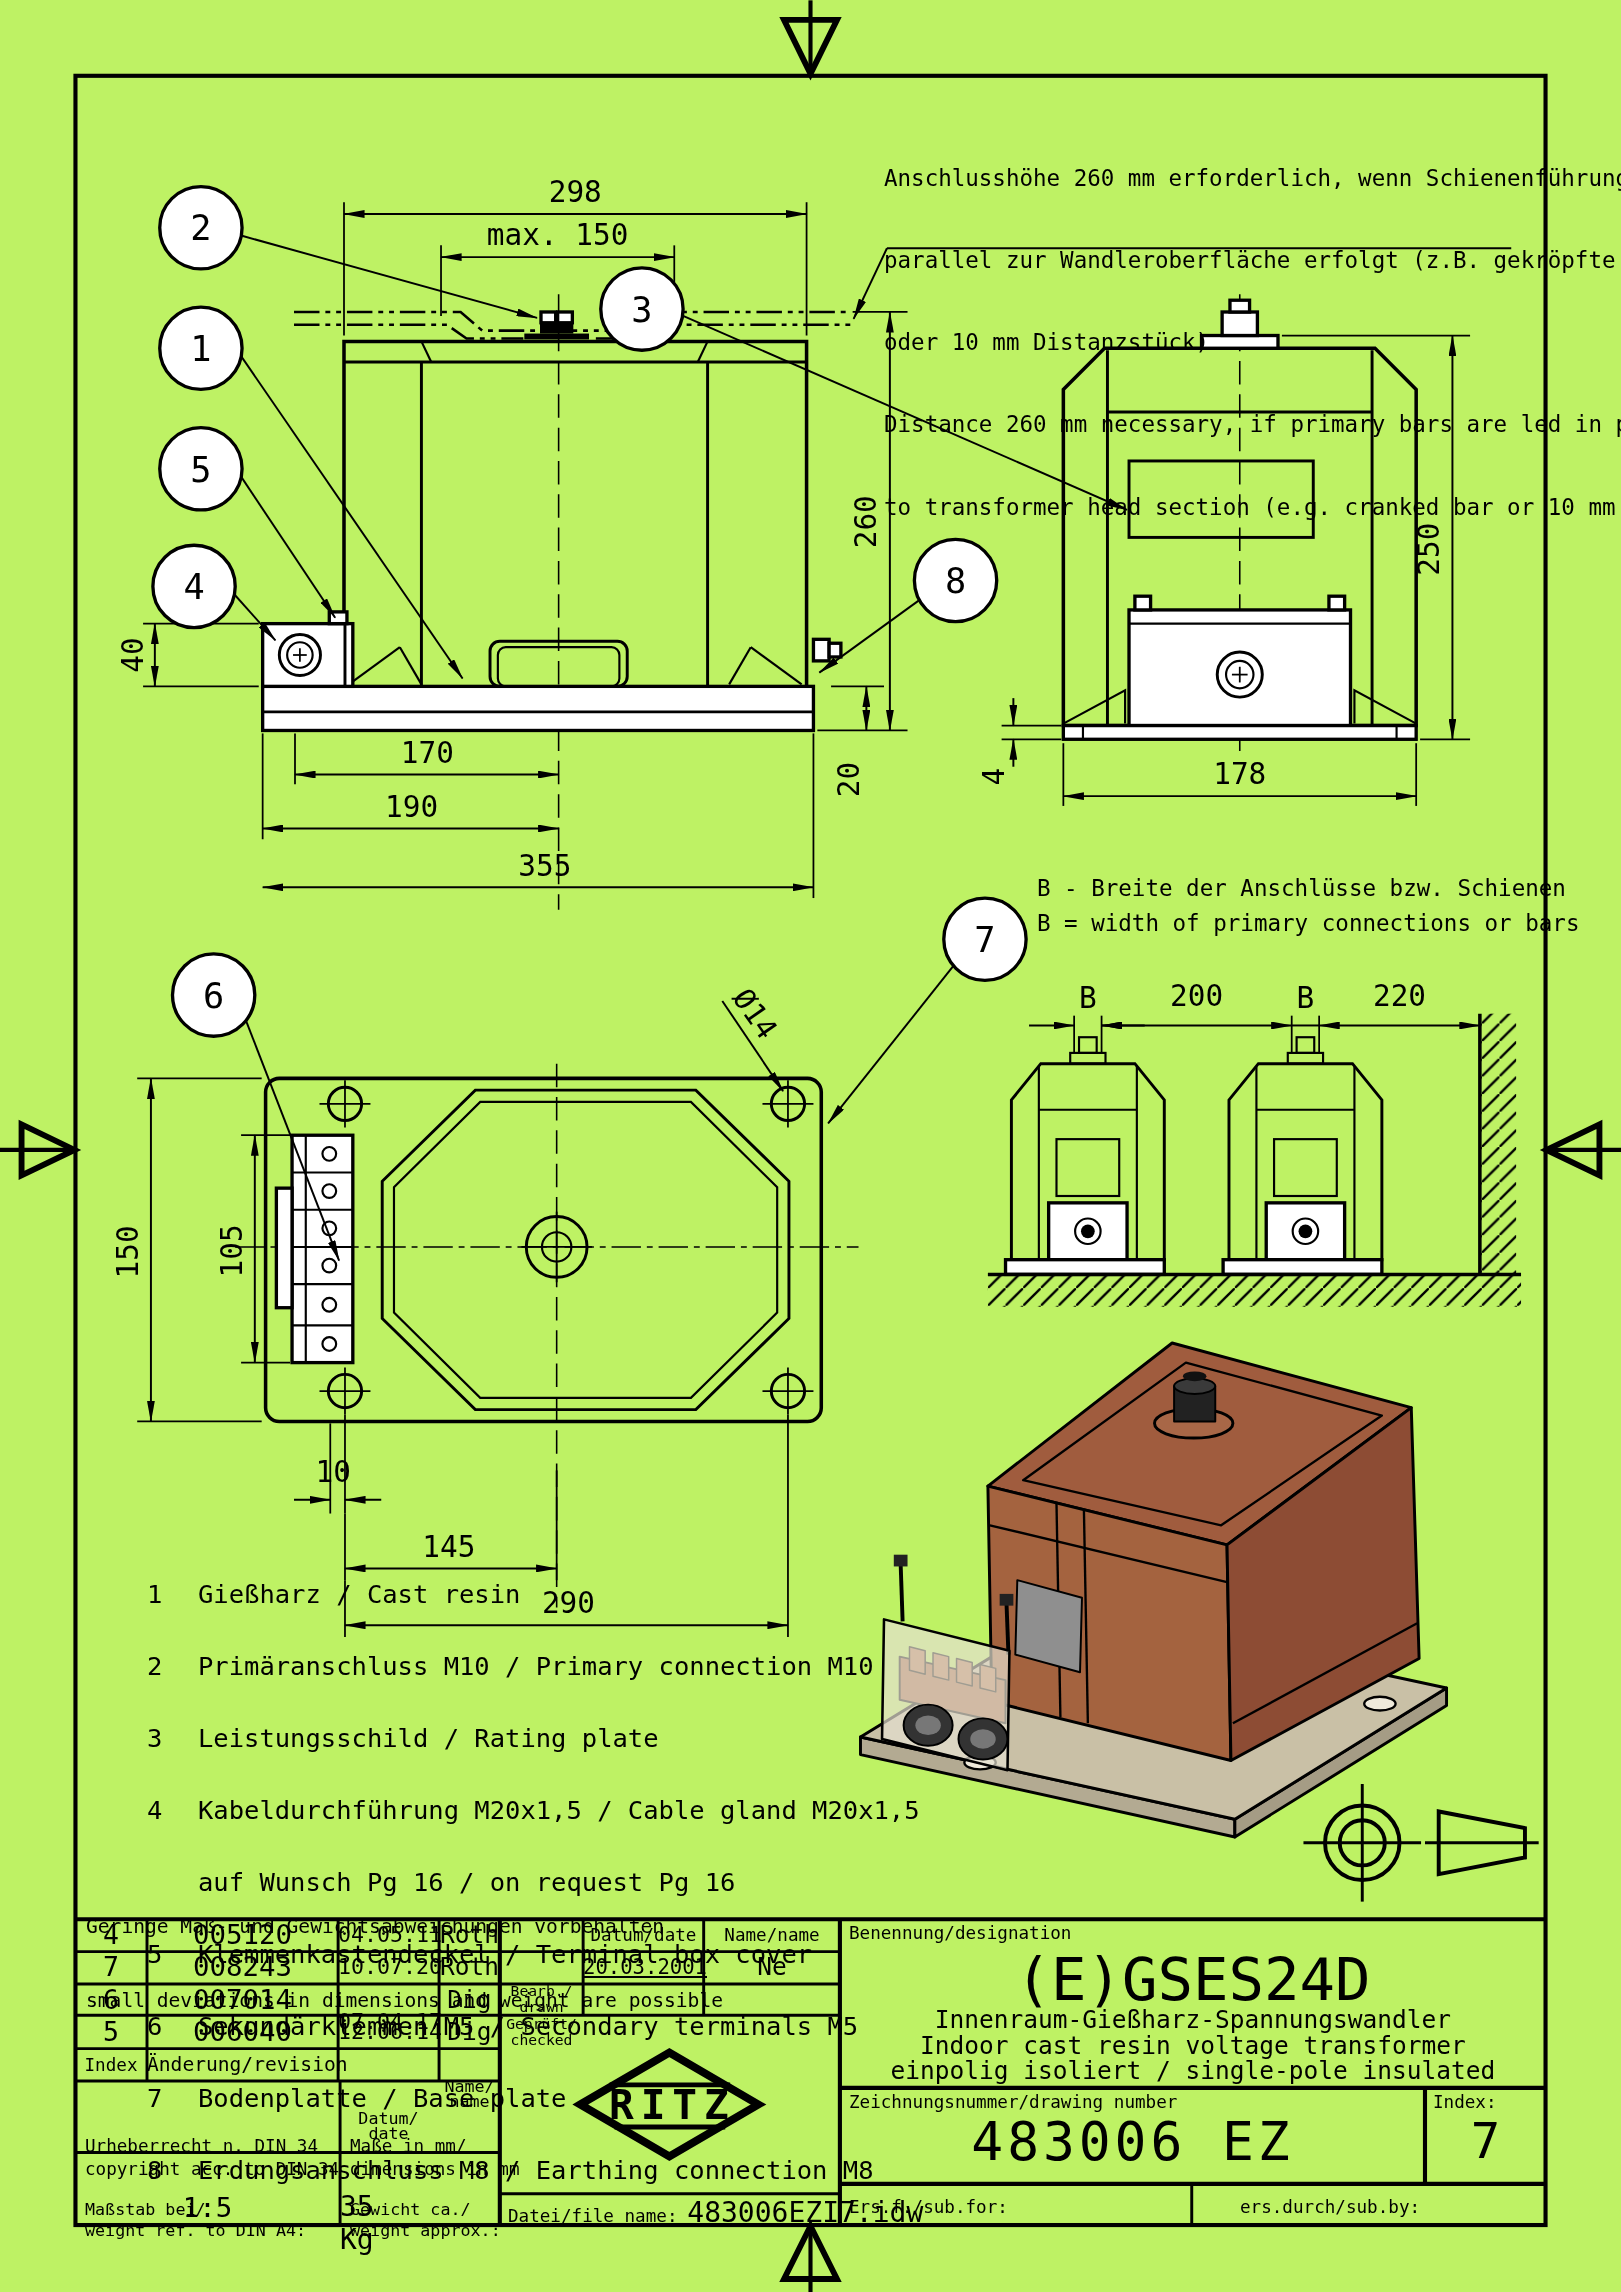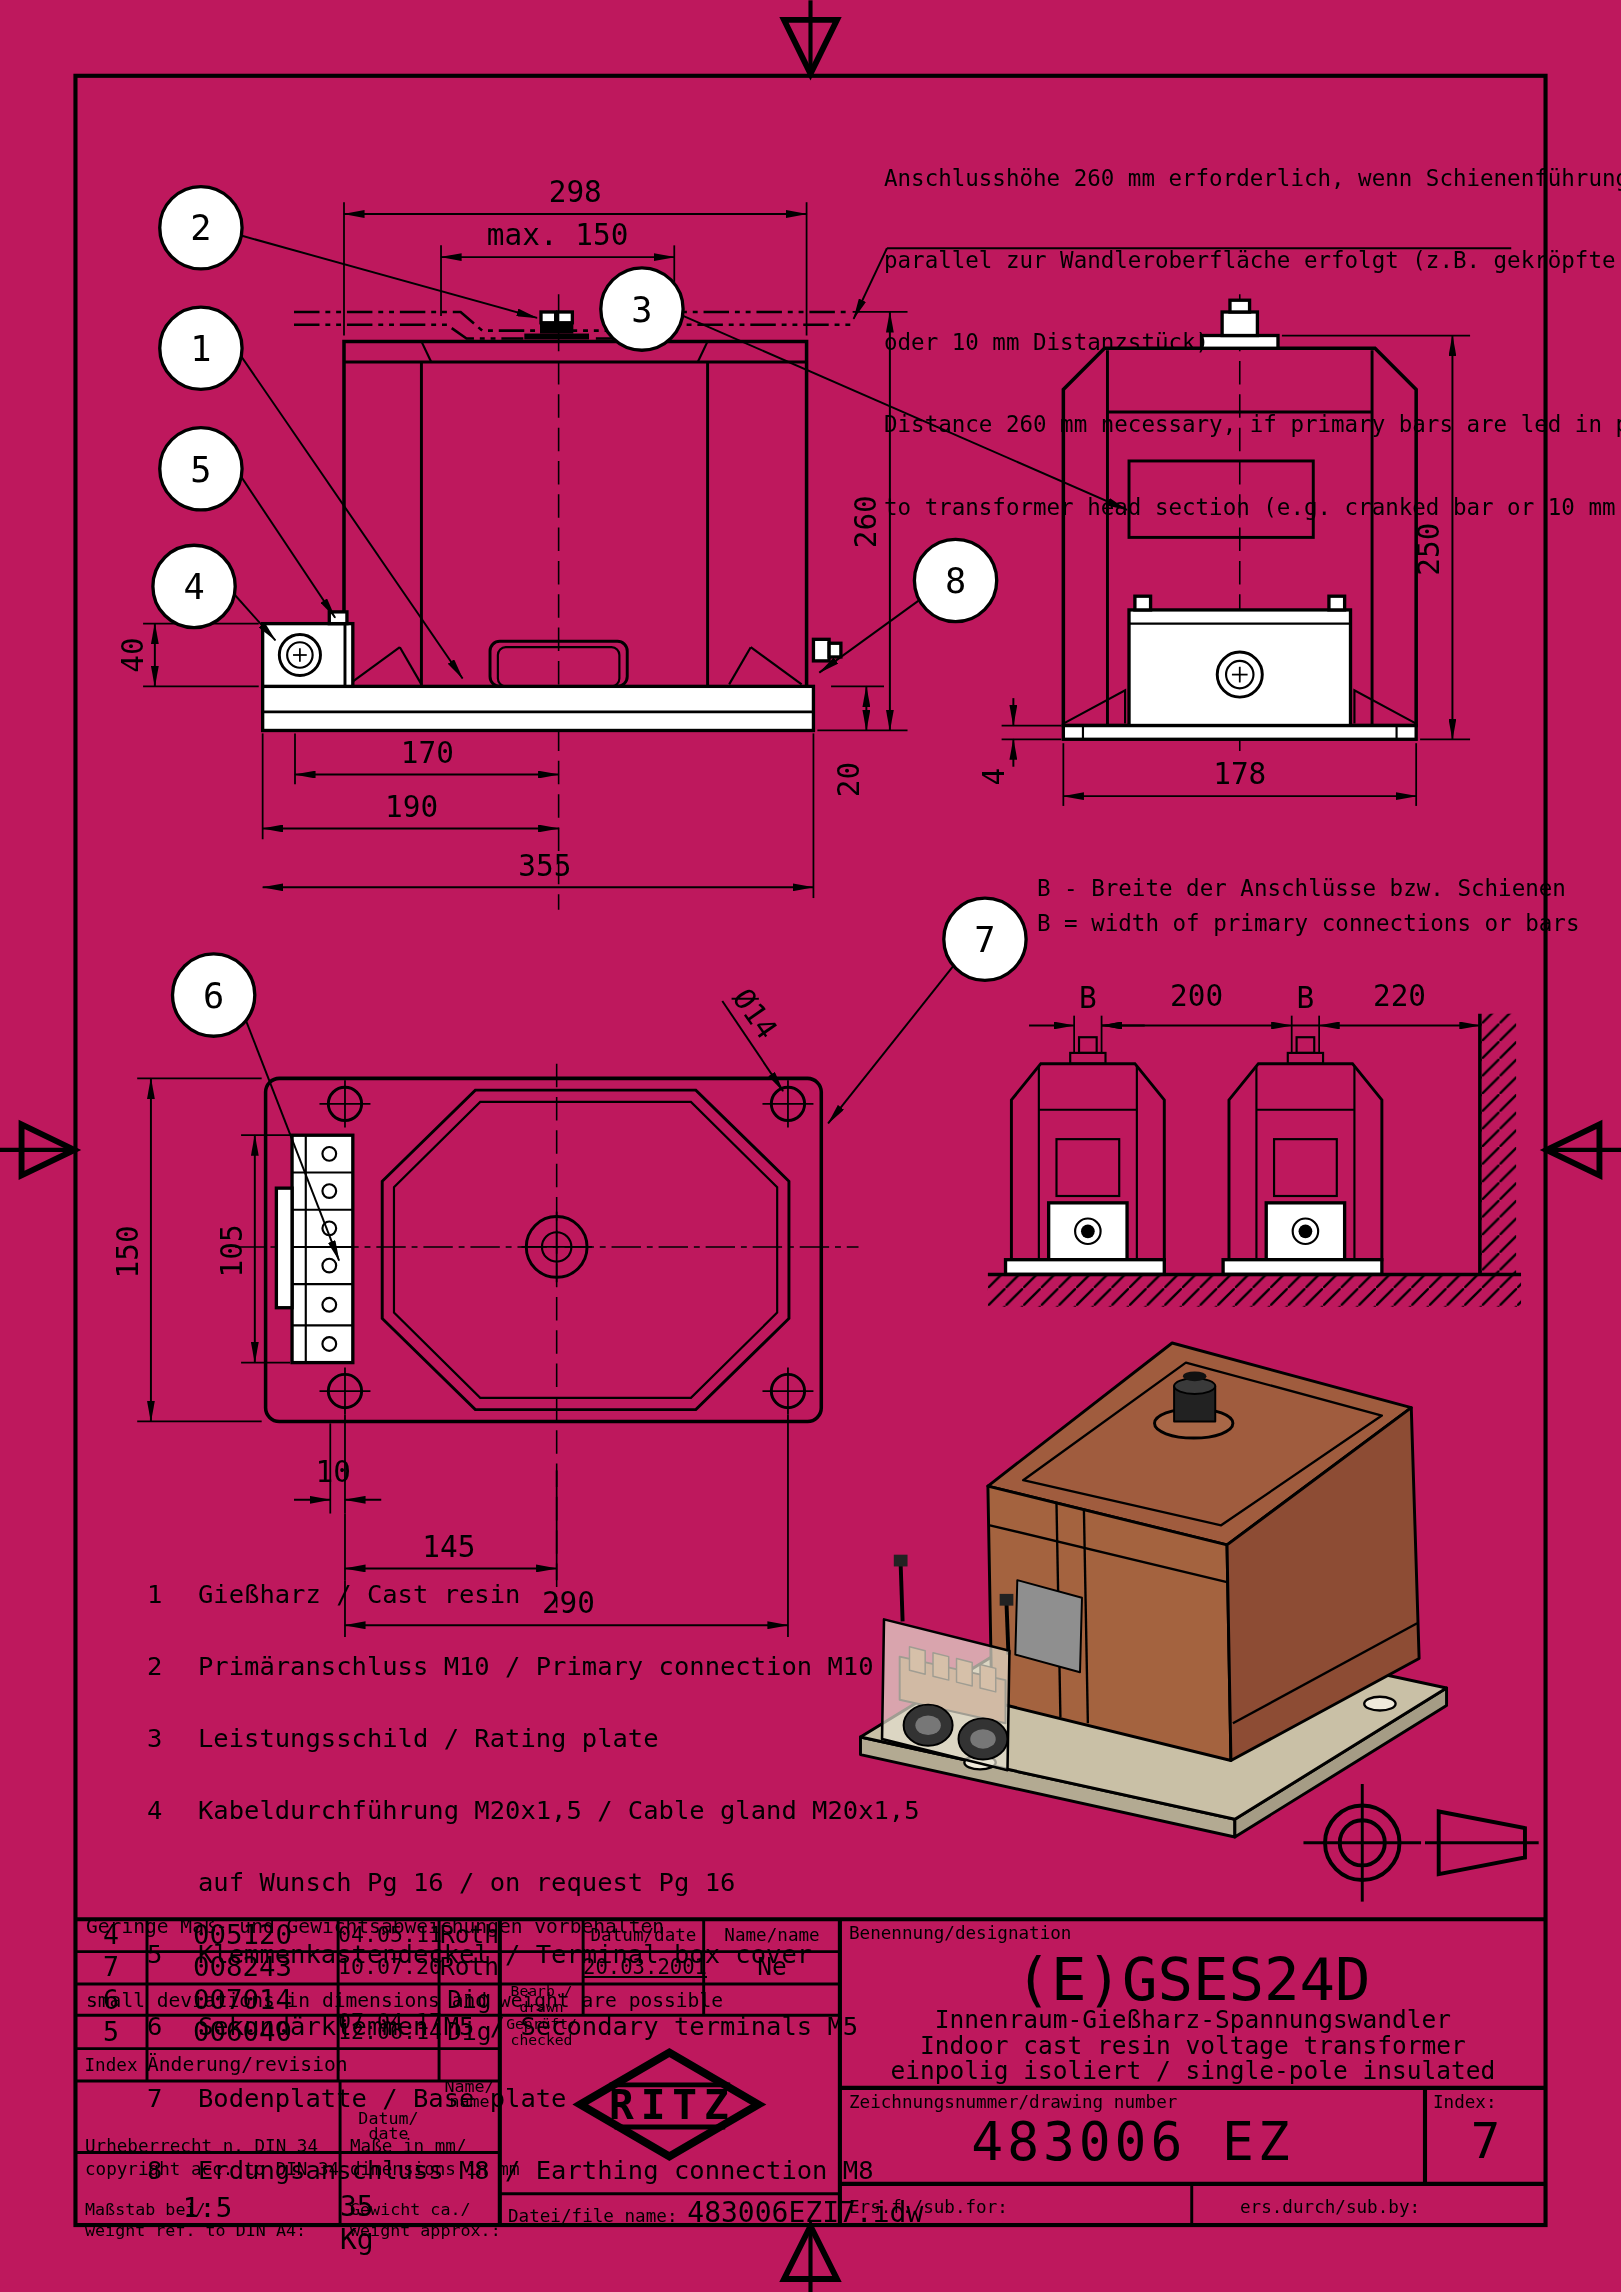--- a/index.html
+++ b/index.html
@@ -1,16 +1,16 @@
 <!DOCTYPE html>
 <html><head>
 <meta charset="utf-8">
 <style>
   html,body{margin:0;padding:0;background:#e8e8e8;}
-  .sheet{position:relative;width:1621px;height:2293px;background:#be185d;overflow:hidden;}
+  .sheet{position:relative;width:1621px;height:2293px;background:#bef264;overflow:hidden;}
   svg{position:absolute;top:0;left:0;}
   svg text{font-family:"DejaVu Sans Mono",monospace;fill:#000;}
   .dim{font-size:30px;text-anchor:middle;}
   .note{font-size:23px;}
   .bal{font-size:36px;text-anchor:middle;}
   .logo{font-size:42px;font-weight:bold;text-anchor:middle;letter-spacing:7px;}
   .ol{stroke:#000;stroke-width:3;fill:none;}
   .ol2{stroke:#000;stroke-width:3.6;fill:none;}
   .olf{stroke:#000;stroke-width:3.4;fill:#fff;}
   .th{stroke:#000;stroke-width:2.2;fill:none;}

